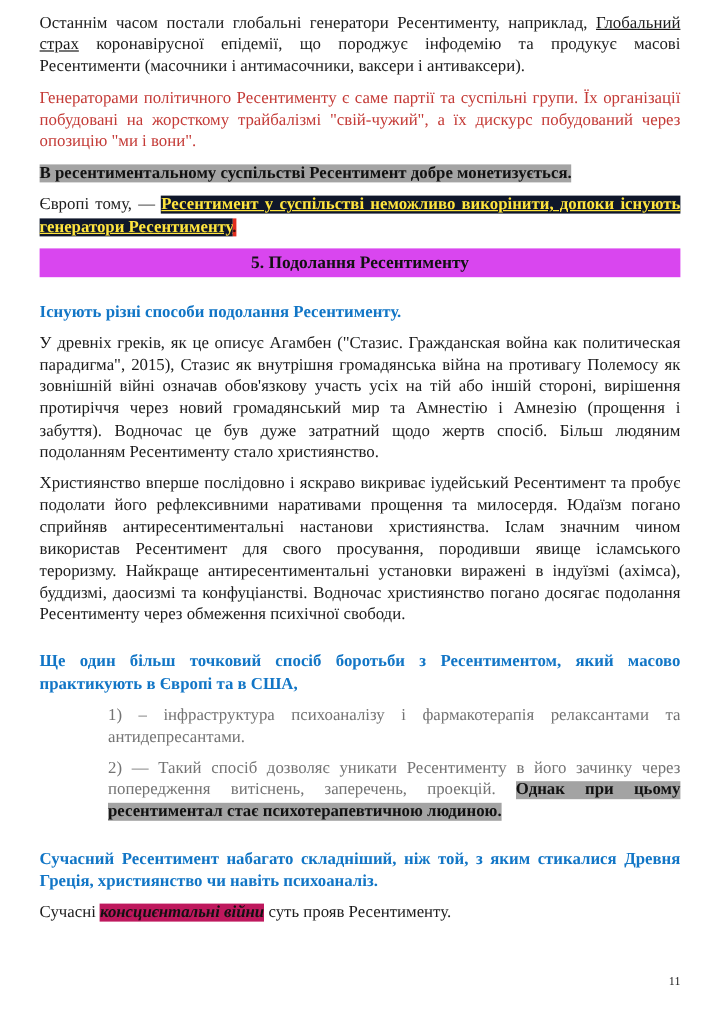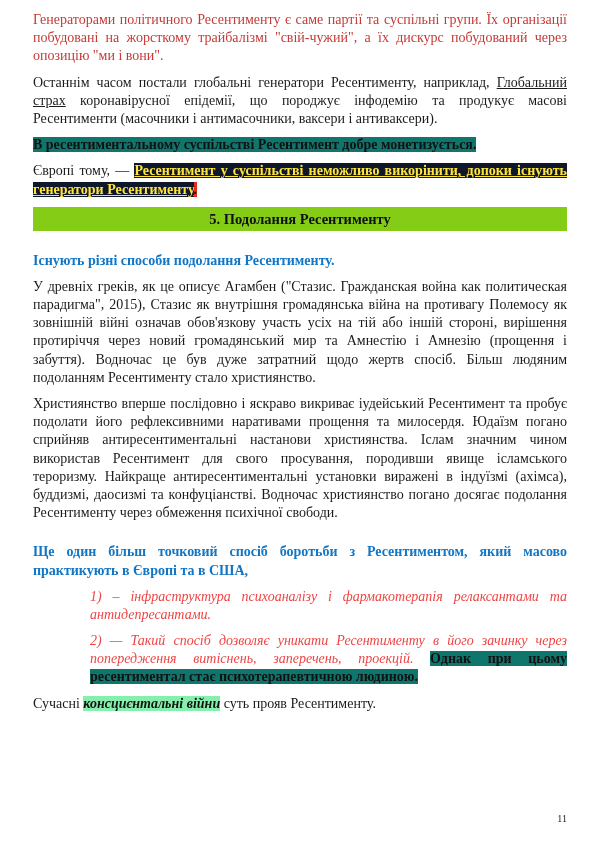--- a/index.html
+++ b/index.html
@@ -22,87 +22,88 @@
   .para {
     margin: 0 0 8px 0;
     font-size: 14px;
     line-height: 1.3;
     text-align: justify;
     color: #1b1b1b;
   }
   .red-text { color: #c43a36; }
   .u { text-decoration: underline; }
   .hl-yellow {
-    background: #0f766e;
+    background: #a3a3a3;
     font-weight: bold;
     color: #111111;
   }
   .hl-red {
     background: #0f172a;
     color: #ffe53e;
     font-weight: bold;
     text-decoration: underline;
   }
   .hl-red-period {
     background: #e22d1e;
     color: #3f0d08;
     font-weight: bold;
   }
   .section-header {
-    background: #84cc16;
+    background: #d946ef;
     color: #111111;
     font-weight: bold;
     text-align: center;
     font-size: 14.5px;
     padding: 4px 0 3px 0;
     margin: 0 0 9px 0;
   }
   .blue-bold { color: #1276c6; font-weight: bold; margin-top: 21px; }
-  .blue { color: #ef4444; font-style: italic; }
+  .blue { color: #737373; }
   .indent { margin-left: 57px; }
   .hl-cyan {
-    background: #86efac;
+    background: #be185d;
     font-weight: bold;
     font-style: italic;
     color: #111111;
   }
   .page-number {
     position: absolute;
     top: 813px;
     right: 33px;
     font-size: 10px;
     color: #1b1b1b;
   }
 </style>
 </head>
 <body>
 
 <div class="page">
 
+  <p class="para"><span>Останнім часом постали глобальні генератори Ресентименту, наприклад, </span><span class="u">Глобальний страх</span><span> коронавірусної епідемії, що породжує інфодемію та продукує масові Ресентименти (масочники і антимасочники, ваксери і антиваксери).</span></p>
+
   <p class="para red-text">Генераторами політичного Ресентименту є саме партії та суспільні групи. Їх організації побудовані на жорсткому трайбалізмі "свій-чужий", а їх дискурс побудований через опозицію "ми і вони".</p>
-
-  <p class="para"><span>Останнім часом постали глобальні генератори Ресентименту, наприклад, </span><span class="u">Глобальний страх</span><span> коронавірусної епідемії, що породжує інфодемію та продукує масові Ресентименти (масочники і антимасочники, ваксери і антиваксери).</span></p>
 
   <p class="para"><span class="hl-yellow">В ресентиментальному суспільстві Ресентимент добре монетизується.</span></p>
 
 
   <p class="para"><span>Європі тому, — </span><span class="hl-red">Ресентимент у суспільстві неможливо викорінити, допоки існують генератори Ресентименту</span><span class="hl-red-period">.</span></p>
 
   <div class="section-header">5. Подолання Ресентименту</div>
 
   <p class="para blue-bold">Існують різні способи подолання Ресентименту.</p>
 
   <p class="para">У древніх греків, як це описує Агамбен ("Стазис. Гражданская война как политическая парадигма", 2015), Стазис як внутрішня громадянська війна на противагу Полемосу як зовнішній війні означав обов'язкову участь усіх на тій або іншій стороні, вирішення протиріччя через новий громадянський мир та Амнестію і Амнезію (прощення і забуття). Водночас це був дуже затратний щодо жертв спосіб. Більш людяним подоланням Ресентименту стало християнство.</p>
 
   <p class="para">Християнство вперше послідовно і яскраво викриває іудейський Ресентимент та пробує подолати його рефлексивними наративами прощення та милосердя. Юдаїзм погано сприйняв антиресентиментальні настанови християнства. Іслам значним чином використав Ресентимент для свого просування, породивши явище ісламського тероризму. Найкраще антиресентиментальні установки виражені в індуїзмі (ахімса), буддизмі, даосизмі та конфуціанстві. Водночас християнство погано досягає подолання Ресентименту через обмеження психічної свободи.</p>
 
   <p class="para blue-bold">Ще один більш точковий спосіб боротьби з Ресентиментом, який масово практикують в Європі та в США,</p>
 
   <p class="para blue indent">1) – інфраструктура психоаналізу і фармакотерапія релаксантами та антидепресантами.</p>
 
   <p class="para indent"><span class="blue">2) — Такий спосіб дозволяє уникати Ресентименту в його зачинку через попередження витіснень, заперечень, проекцій. </span><span class="hl-yellow">Однак при цьому ресентиментал стає психотерапевтичною людиною.</span></p>
 
+  <p class="para blue-bold">Сучасний Ресентимент набагато складніший, ніж той, з яким стикалися Древня Греція, християнство чи навіть психоаналіз.</p>
 
   <p class="para"><span>Сучасні </span><span class="hl-cyan">консциєнтальні війни</span><span> суть прояв Ресентименту.</span></p>
 
   <div class="page-number">11</div>
 
 </div>
 
 </body></html>

